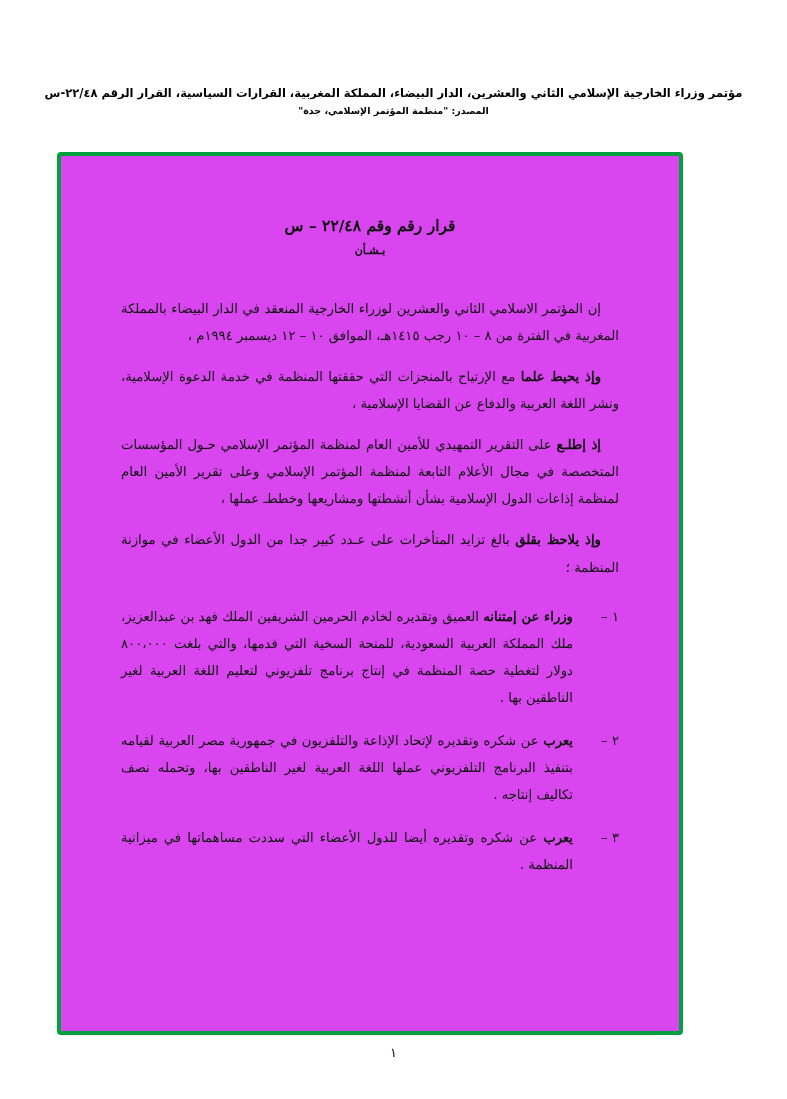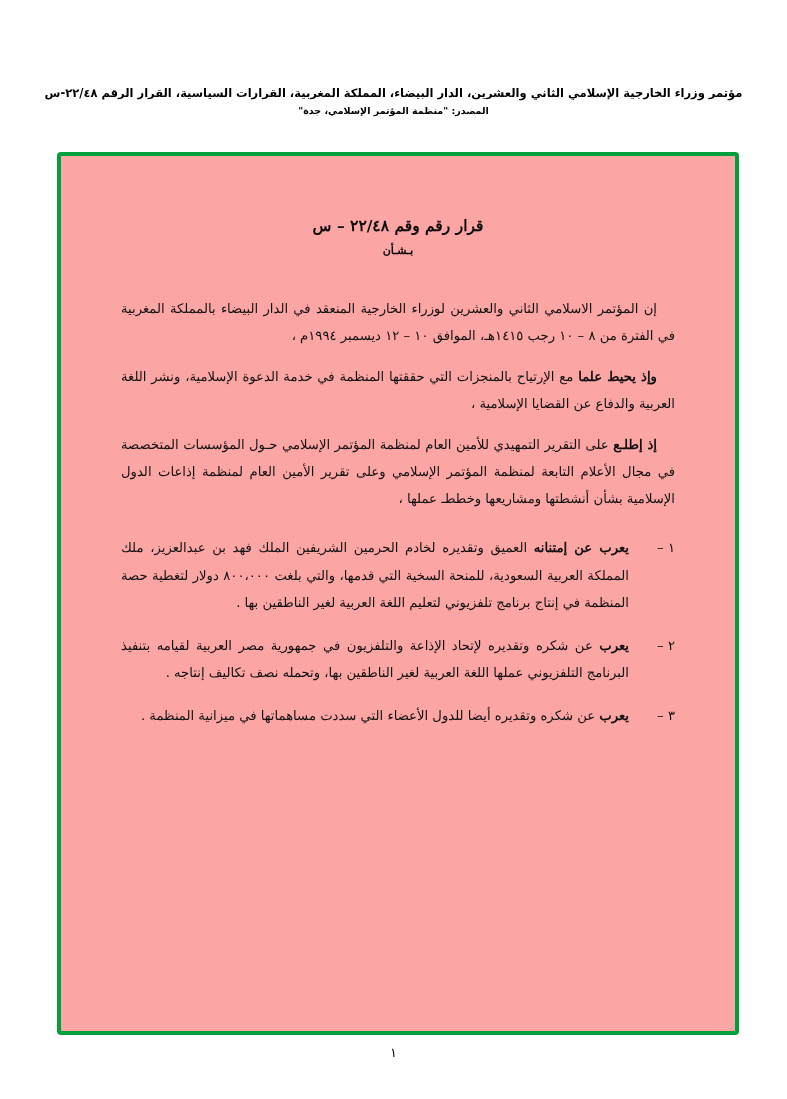--- a/index.html
+++ b/index.html
@@ -47,26 +47,26 @@
     color: #000;
     margin-top: 3px;
     white-space: nowrap;
   }
 
   
   .frame {
     position: absolute;
     top: 152px;
     left: 57px;
-    width: 682px;
+    width: 626px;
     height: 883px;
     border: 4px solid #00a03c;
     border-radius: 4px;
     box-sizing: border-box;
-    background: #fca5a5;
+    background: #d946ef;
   }
 
   .frame-inner {
     position: absolute;
     top: 56px;
     right: 60px;
     left: 60px;
     bottom: 20px;
     direction: rtl;
     text-align: justify;
@@ -170,25 +170,28 @@
       </p>
 
       <p class="para indent">
         <span class="lead">وإذ يحيط علما</span><span> مع الإرتياح بالمنجزات التي حققتها المنظمة في خدمة الدعوة الإسلامية، ونشر اللغة العربية والدفاع عن القضايا الإسلامية ،</span>
       </p>
 
       <p class="para indent">
         <span class="lead">إذ إطلـع</span><span> على التقرير التمهيدي للأمين العام لمنظمة المؤتمر الإسلامي حـول المؤسسات المتخصصة في مجال الأعلام التابعة لمنظمة المؤتمر الإسلامي وعلى تقرير الأمين العام لمنظمة إذاعات الدول الإسلامية بشأن أنشطتها ومشاريعها وخططـ عملها ،</span>
       </p>
 
+      <p class="para indent">
+        <span class="lead">وإذ يلاحظ بقلق</span><span> بالغ تزايد المتأخرات على عـدد كبير جدا من الدول الأعضاء في موازنة المنظمة ؛</span>
+      </p>
 
       <ol class="clauses">
         <li>
           <span class="marker">١ –</span>
-          <span class="lead">يعرب عن إمتنانه</span><span> العميق وتقديره لخادم الحرمين الشريفين الملك فهد بن عبدالعزيز، ملك المملكة العربية السعودية، للمنحة السخية التي قدمها، والتي بلغت ٨٠٠،٠٠٠ دولار لتغطية حصة المنظمة في إنتاج برنامج تلفزيوني لتعليم اللغة العربية لغير الناطقين بها .</span>
+          <span class="lead">وزراء عن إمتنانه</span><span> العميق وتقديره لخادم الحرمين الشريفين الملك فهد بن عبدالعزيز، ملك المملكة العربية السعودية، للمنحة السخية التي قدمها، والتي بلغت ٨٠٠،٠٠٠ دولار لتغطية حصة المنظمة في إنتاج برنامج تلفزيوني لتعليم اللغة العربية لغير الناطقين بها .</span>
         </li>
         <li>
           <span class="marker">٢ –</span>
           <span class="lead">يعرب</span><span> عن شكره وتقديره لإتحاد الإذاعة والتلفزيون في جمهورية مصر العربية لقيامه بتنفيذ البرنامج التلفزيوني عملها اللغة العربية لغير الناطقين بها، وتحمله نصف تكاليف إنتاجه .</span>
         </li>
         <li>
           <span class="marker">٣ –</span>
           <span class="lead">يعرب</span><span> عن شكره وتقديره أيضا للدول الأعضاء التي سددت مساهماتها في ميزانية المنظمة .</span>
         </li>
       </ol>

